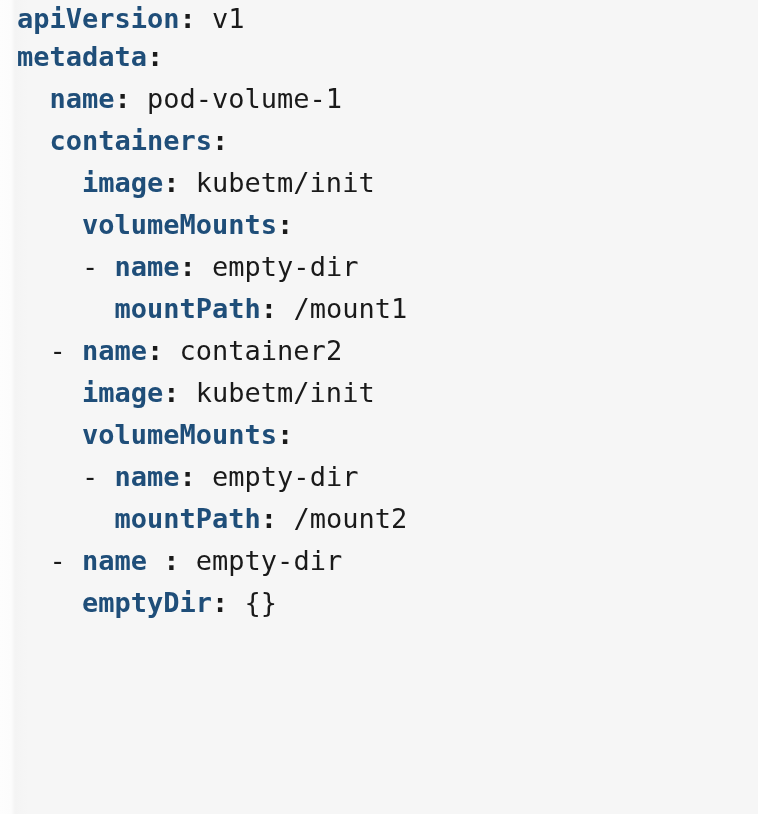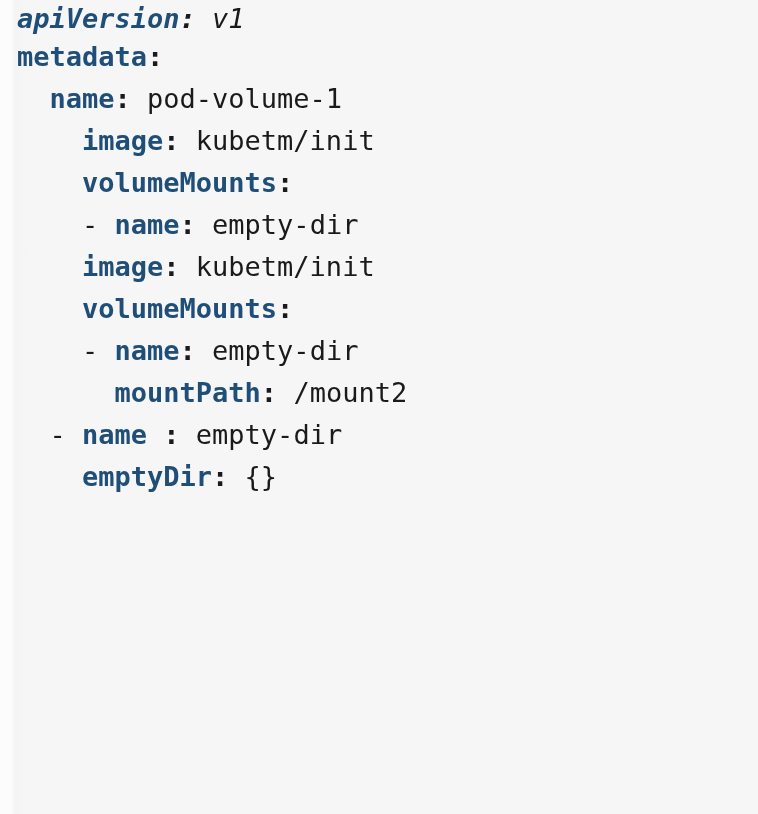--- a/index.html
+++ b/index.html
@@ -54,21 +54,20 @@
     white-space: pre;
     color: #1a1a1a;
     padding-left: 17px;
     letter-spacing: 0px;
     font-family: "DejaVu Sans Mono", "Liberation Mono", monospace;
   }
 
   .code-line:first-child {
     height: 36px;
     line-height: 38px;
-    font-style: italic;
   }
 
   .tok-key {
     color: #1f4e79;
     font-weight: bold;
   }
 
   .tok-punct {
     color: #1a1a1a;
     font-weight: bold;
@@ -90,23 +89,26 @@
 </style>
 </head>
 <body>
 
 <div id="code-block">
   <div id="gutter"></div>
   <div id="code-lines">
       <div class="code-line"><span class="tok-key">apiVersion</span><span class="tok-punct">: </span><span class="tok-val">v1</span></div>
       <div class="code-line"><span class="tok-key">metadata</span><span class="tok-punct">:</span></div>
       <div class="code-line"><span class="tok-indent">  </span><span class="tok-key">name</span><span class="tok-punct">: </span><span class="tok-val">pod-volume-1</span></div>
+      <div class="code-line"><span class="tok-indent">  </span><span class="tok-key">containers</span><span class="tok-punct">:</span></div>
       <div class="code-line"><span class="tok-indent">    </span><span class="tok-key">image</span><span class="tok-punct">: </span><span class="tok-val">kubetm/init</span></div>
       <div class="code-line"><span class="tok-indent">    </span><span class="tok-key">volumeMounts</span><span class="tok-punct">:</span></div>
       <div class="code-line"><span class="tok-indent">    </span><span class="tok-dash">- </span><span class="tok-key">name</span><span class="tok-punct">: </span><span class="tok-val">empty-dir</span></div>
+      <div class="code-line"><span class="tok-indent">      </span><span class="tok-key">mountPath</span><span class="tok-punct">: </span><span class="tok-val">/mount1</span></div>
+      <div class="code-line"><span class="tok-indent">  </span><span class="tok-dash">- </span><span class="tok-key">name</span><span class="tok-punct">: </span><span class="tok-val">container2</span></div>
       <div class="code-line"><span class="tok-indent">    </span><span class="tok-key">image</span><span class="tok-punct">: </span><span class="tok-val">kubetm/init</span></div>
       <div class="code-line"><span class="tok-indent">    </span><span class="tok-key">volumeMounts</span><span class="tok-punct">:</span></div>
       <div class="code-line"><span class="tok-indent">    </span><span class="tok-dash">- </span><span class="tok-key">name</span><span class="tok-punct">: </span><span class="tok-val">empty-dir</span></div>
       <div class="code-line"><span class="tok-indent">      </span><span class="tok-key">mountPath</span><span class="tok-punct">: </span><span class="tok-val">/mount2</span></div>
       <div class="code-line"><span class="tok-indent">  </span><span class="tok-dash">- </span><span class="tok-key">name</span><span class="tok-punct"> : </span><span class="tok-val">empty-dir</span></div>
       <div class="code-line"><span class="tok-indent">    </span><span class="tok-key">emptyDir</span><span class="tok-punct">: </span><span class="tok-val">{}</span></div>
     </div>
 </div>
 
 </body></html>

